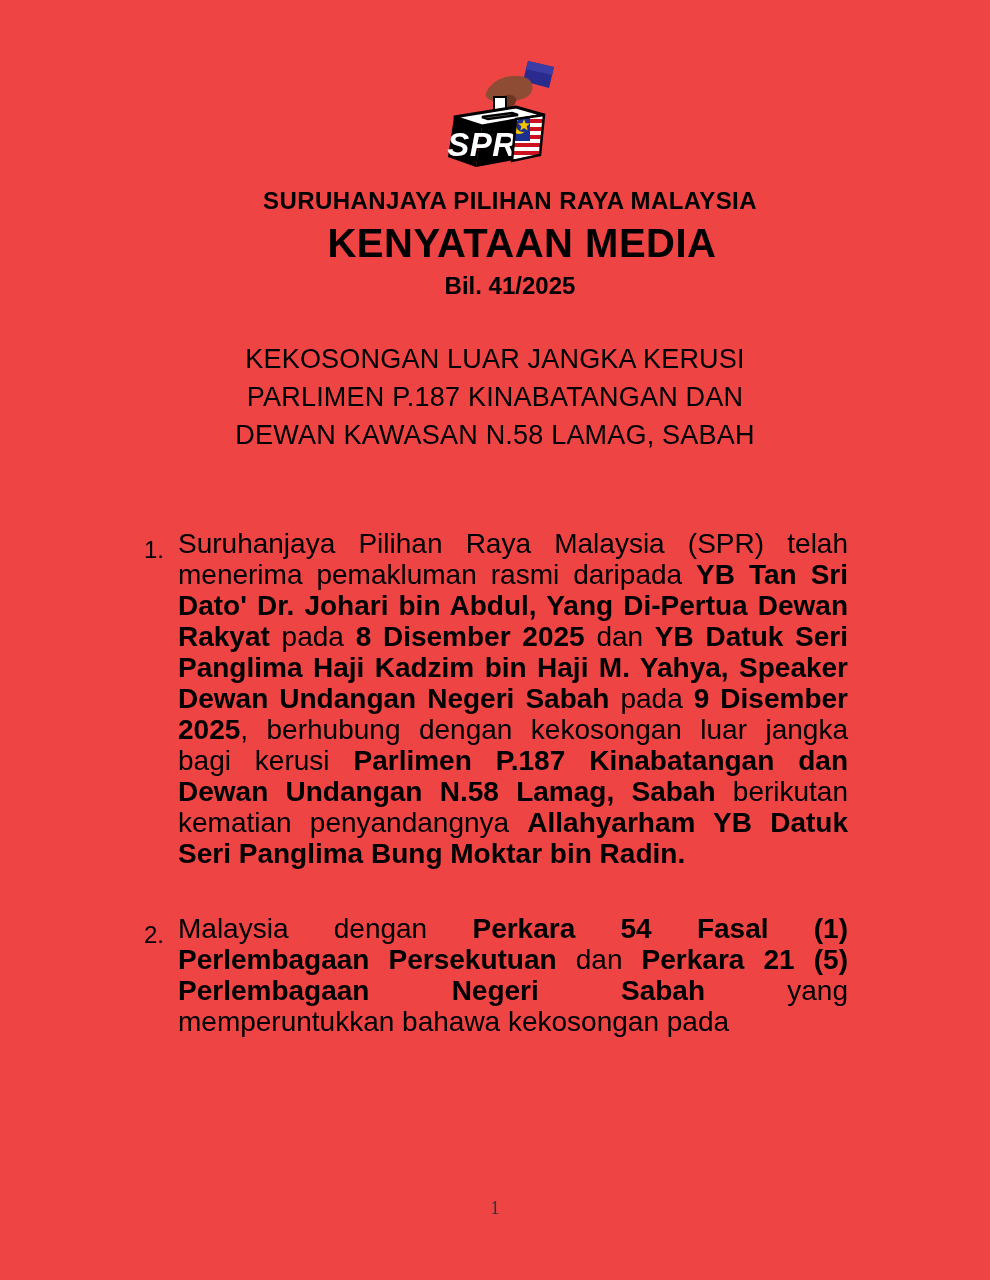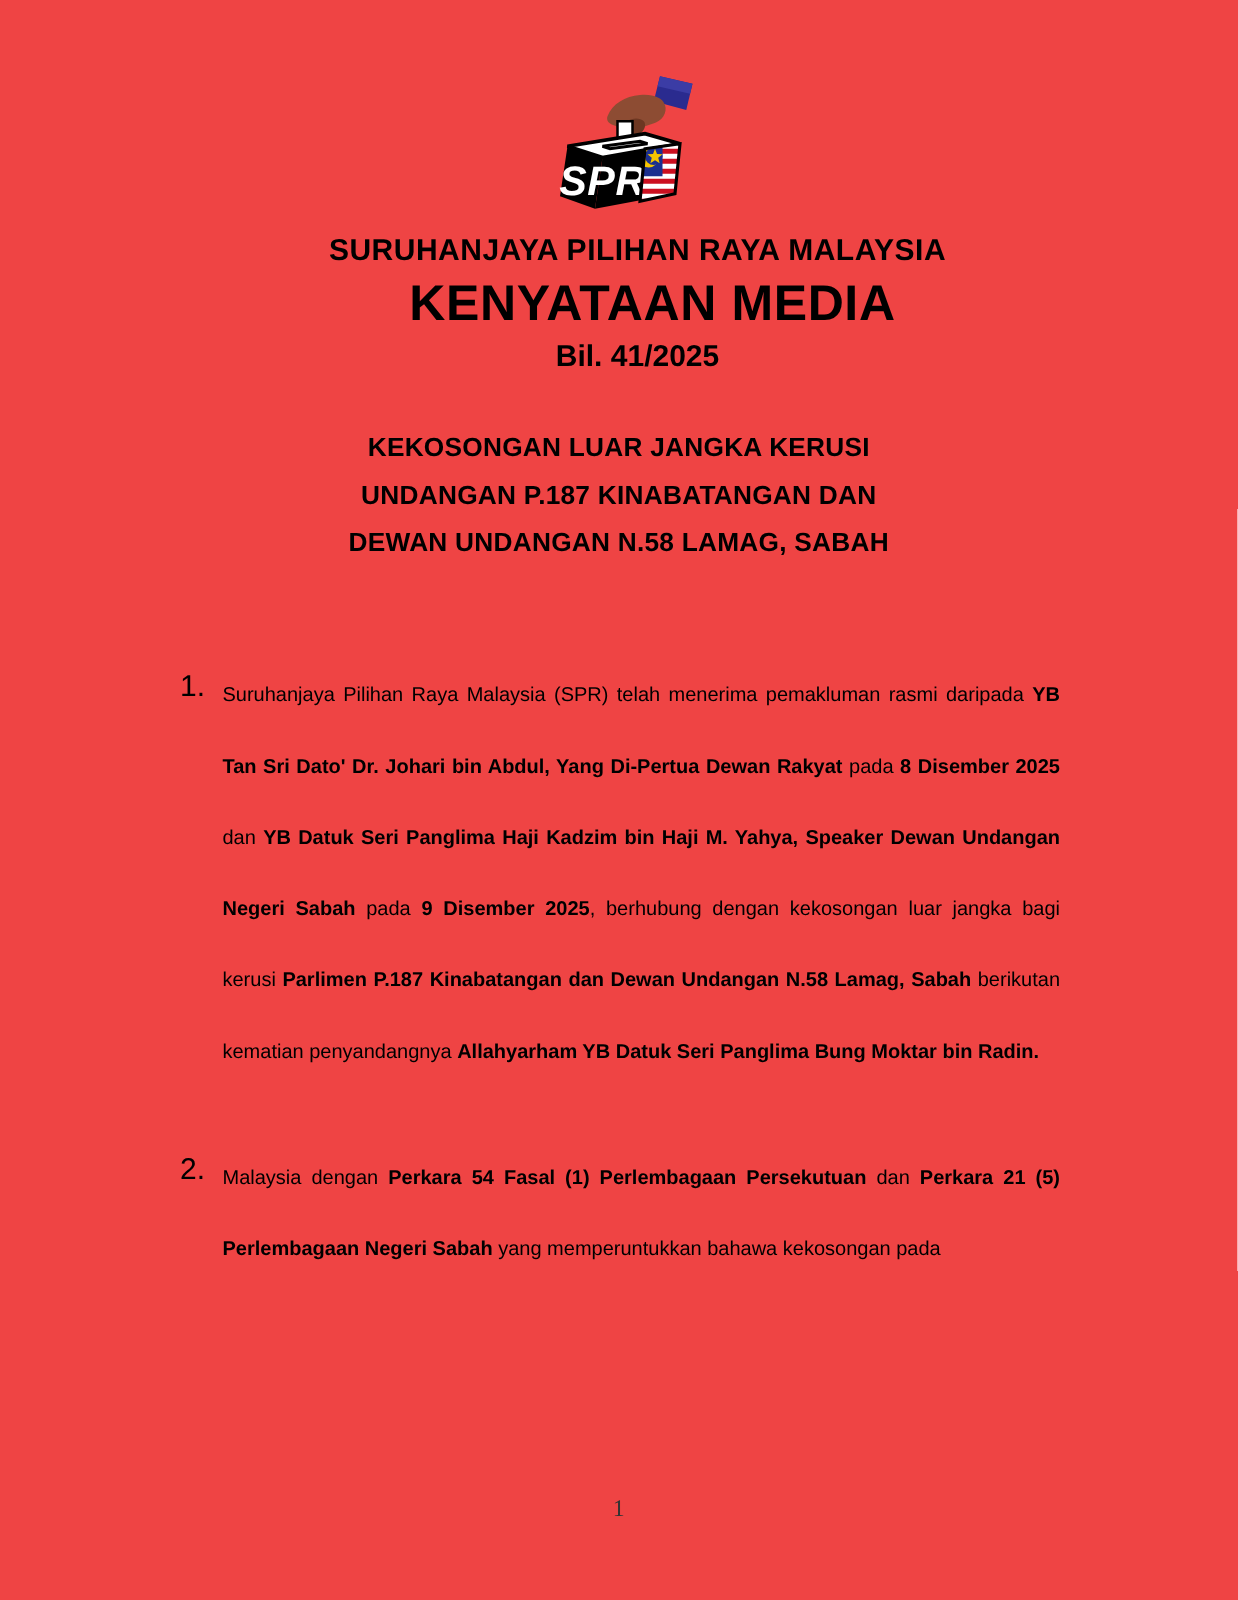--- a/index.html
+++ b/index.html
@@ -68,22 +68,22 @@
 
   
   .title-block {
     position: absolute;
     top: 340px;
     left: 0;
     width: 990px;
     text-align: center;
   }
   .title-line {
-    font-size: 21px;
-    font-weight: bold;
+    font-size: 27px;
+    font-weight: normal;
     line-height: 38px;
     letter-spacing: 0.2px;
     margin: 0;
     white-space: nowrap;
   }
 
   
   .body-block {
     position: absolute;
     top: 528px;
@@ -98,22 +98,22 @@
   .para:last-child { margin-bottom: 0; }
   .para-num {
     width: 34px;
     flex: 0 0 34px;
     font-size: 24px;
     line-height: 43px;
     text-align: left;
   }
   .para-text {
     flex: 1 1 auto;
-    font-size: 16px;
-    line-height: 57px;
+    font-size: 28px;
+    line-height: 31px;
     text-align: justify;
     text-justify: inter-word;
   }
   .para-text b { font-weight: bold; }
 
   
   .page-number {
     position: absolute;
     top: 1196px;
     left: 0;
@@ -180,22 +180,22 @@
   </div>
 
   <div class="header-block">
     <div class="agency-name">SURUHANJAYA PILIHAN RAYA MALAYSIA</div>
     <div class="doc-type">KENYATAAN MEDIA</div>
     <div class="doc-number">Bil. 41/2025</div>
   </div>
 
   <div class="title-block">
     <div class="title-line">KEKOSONGAN LUAR JANGKA KERUSI</div>
-    <div class="title-line">UNDANGAN P.187 KINABATANGAN DAN</div>
-    <div class="title-line">DEWAN UNDANGAN N.58 LAMAG, SABAH</div>
+    <div class="title-line">PARLIMEN P.187 KINABATANGAN DAN</div>
+    <div class="title-line">DEWAN KAWASAN N.58 LAMAG, SABAH</div>
   </div>
 
   <div class="body-block">
 
     <div class="para">
       <div class="para-num">1.</div>
       <div class="para-text"><span>Suruhanjaya Pilihan Raya Malaysia (SPR) telah menerima pemakluman rasmi daripada </span><b>YB Tan Sri Dato' Dr. Johari bin Abdul, Yang Di-Pertua Dewan Rakyat</b><span> pada </span><b>8 Disember 2025</b><span> dan </span><b>YB Datuk Seri Panglima Haji Kadzim bin Haji M. Yahya, Speaker Dewan Undangan Negeri Sabah</b><span> pada </span><b>9 Disember 2025</b><span>, berhubung dengan kekosongan luar jangka bagi kerusi </span><b>Parlimen P.187 Kinabatangan dan Dewan Undangan N.58 Lamag, Sabah</b><span> berikutan kematian penyandangnya </span><b>Allahyarham YB Datuk Seri Panglima Bung Moktar bin Radin.</b></div>
     </div>
 
     <div class="para">

